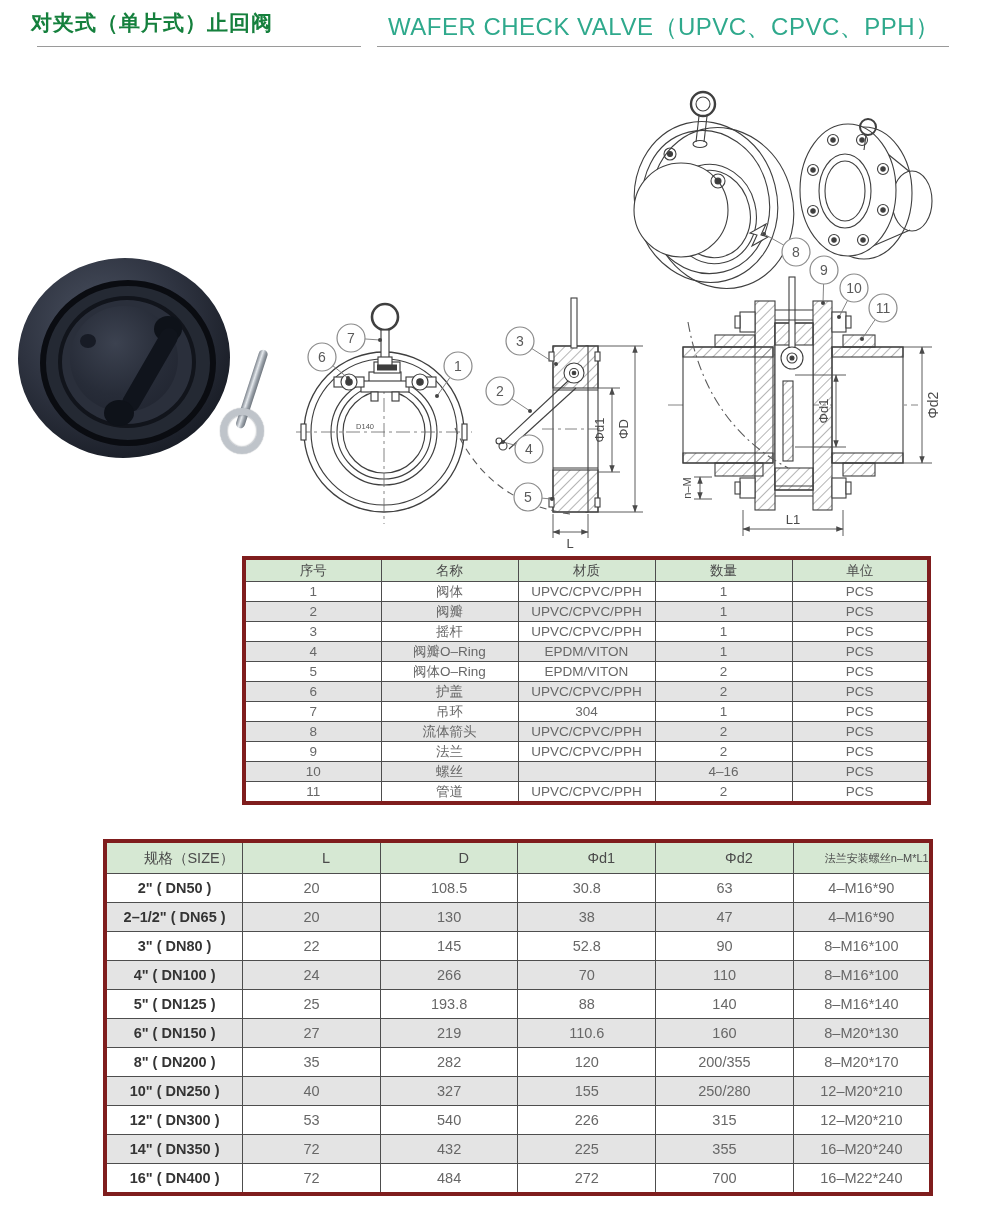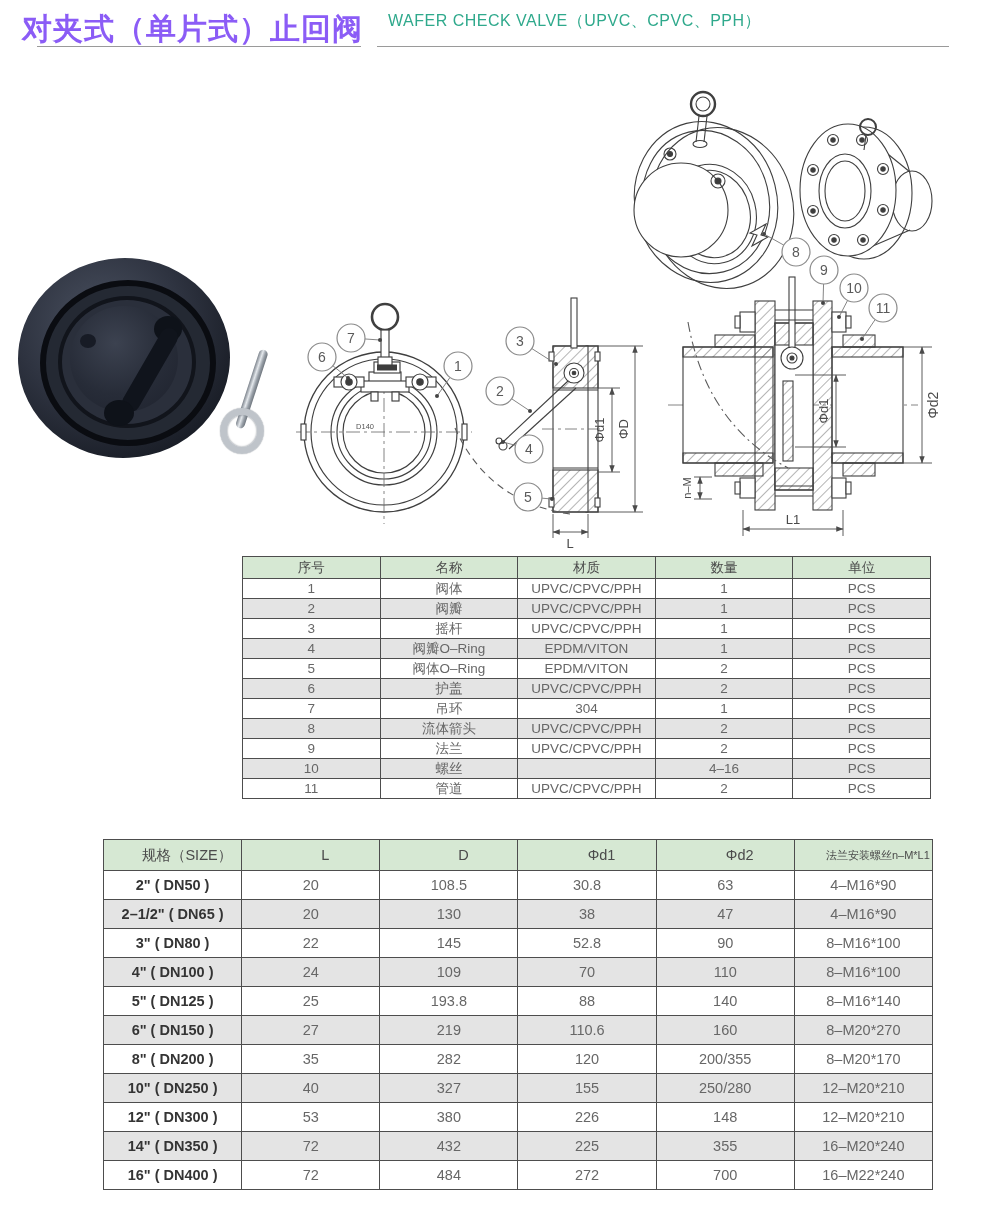--- a/index.html
+++ b/index.html
@@ -1,28 +1,28 @@
 <!DOCTYPE html>
 <html><head>
 <meta charset="utf-8">
 <style>
   html,body{margin:0;padding:0;background:#fff;}
   body{width:984px;height:1210px;position:relative;overflow:hidden;
        font-family:"Liberation Sans",sans-serif;-webkit-font-smoothing:antialiased;}
   .abs{position:absolute;}
 
   
-  .title-cn{left:22px;top:9px;font-size:30px;font-weight:bold;color:#8b5cf6;letter-spacing:1px;}
-  .title-en{left:388px;top:11px;font-size:16px;font-weight:normal;color:#2fa98c;letter-spacing:0.5px;}
+  .title-cn{left:31px;top:9px;font-size:21px;font-weight:bold;color:#15803d;letter-spacing:1px;}
+  .title-en{left:388px;top:11px;font-size:24px;font-weight:normal;color:#2fa98c;letter-spacing:0.5px;}
   .rule{height:1px;background:#9a9a9a;top:46px;}
   .rule-l{left:37px;width:324px;}
   .rule-r{left:377px;width:572px;}
 
   
-  table{position:absolute;border-collapse:collapse;table-layout:fixed;border:1px solid #7f1d1d;}
+  table{position:absolute;border-collapse:collapse;table-layout:fixed;border:4px solid #7f1d1d;}
   th,td{border:1px solid #4d4d4d;text-align:center;vertical-align:middle;
         white-space:nowrap;overflow:hidden;padding:0 2px;}
   thead th{background:#d6e8d3;color:#4b4b4b;font-weight:normal;}
   tbody td{color:#676767;background:#fff;}
   tbody tr:nth-child(even) td{background:#e4e4e4;}
   .parts-table{left:242px;top:556px;width:689px;font-size:13.5px;}
   .parts-table thead th{height:21px;}
   .parts-table tbody td{height:19px;}
   .size-table{left:103px;top:839px;width:830px;font-size:14.5px;}
   .size-table thead th{height:30px;padding-left:31px;}
@@ -465,63 +465,63 @@
         <td>3" ( DN80 )</td>
         <td>22</td>
         <td>145</td>
         <td>52.8</td>
         <td>90</td>
         <td>8–M16*100</td>
       </tr>
       <tr>
         <td>4" ( DN100 )</td>
         <td>24</td>
-        <td>109</td>
+        <td>266</td>
         <td>70</td>
         <td>110</td>
         <td>8–M16*100</td>
       </tr>
       <tr>
         <td>5" ( DN125 )</td>
         <td>25</td>
         <td>193.8</td>
         <td>88</td>
         <td>140</td>
         <td>8–M16*140</td>
       </tr>
       <tr>
         <td>6" ( DN150 )</td>
         <td>27</td>
         <td>219</td>
         <td>110.6</td>
         <td>160</td>
-        <td>8–M20*270</td>
+        <td>8–M20*130</td>
       </tr>
       <tr>
         <td>8" ( DN200 )</td>
         <td>35</td>
         <td>282</td>
         <td>120</td>
         <td>200/355</td>
         <td>8–M20*170</td>
       </tr>
       <tr>
         <td>10" ( DN250 )</td>
         <td>40</td>
         <td>327</td>
         <td>155</td>
         <td>250/280</td>
         <td>12–M20*210</td>
       </tr>
       <tr>
         <td>12" ( DN300 )</td>
         <td>53</td>
-        <td>380</td>
+        <td>540</td>
         <td>226</td>
-        <td>148</td>
+        <td>315</td>
         <td>12–M20*210</td>
       </tr>
       <tr>
         <td>14" ( DN350 )</td>
         <td>72</td>
         <td>432</td>
         <td>225</td>
         <td>355</td>
         <td>16–M20*240</td>
       </tr>

